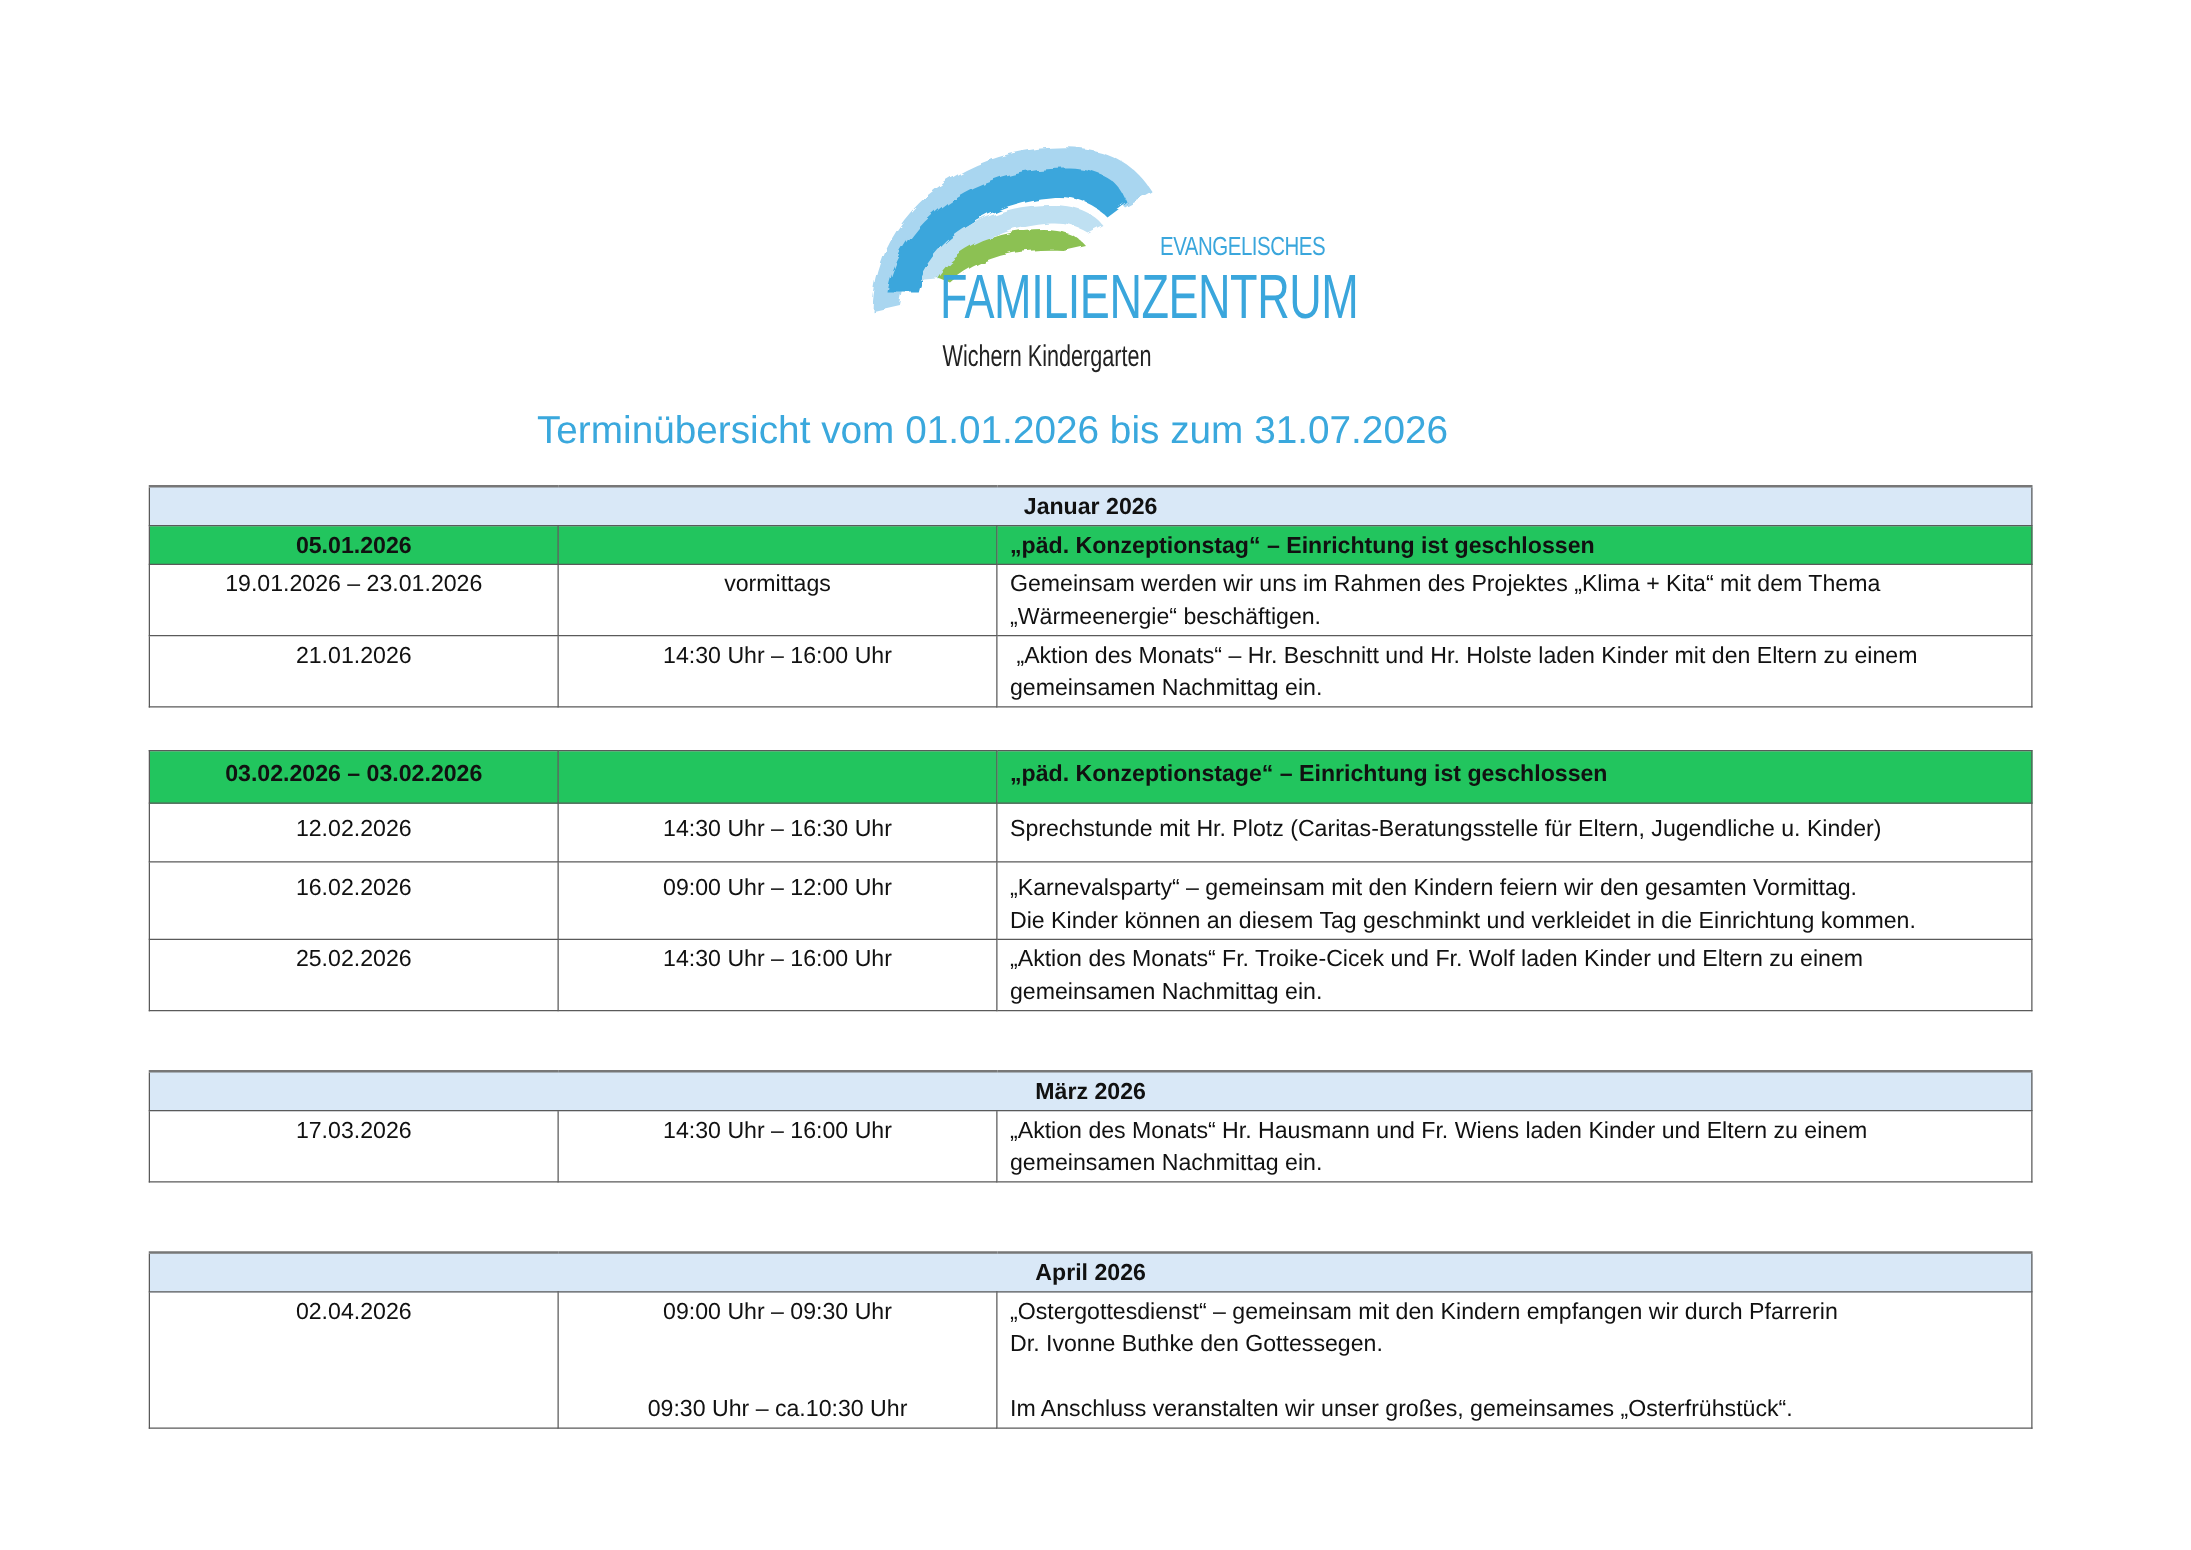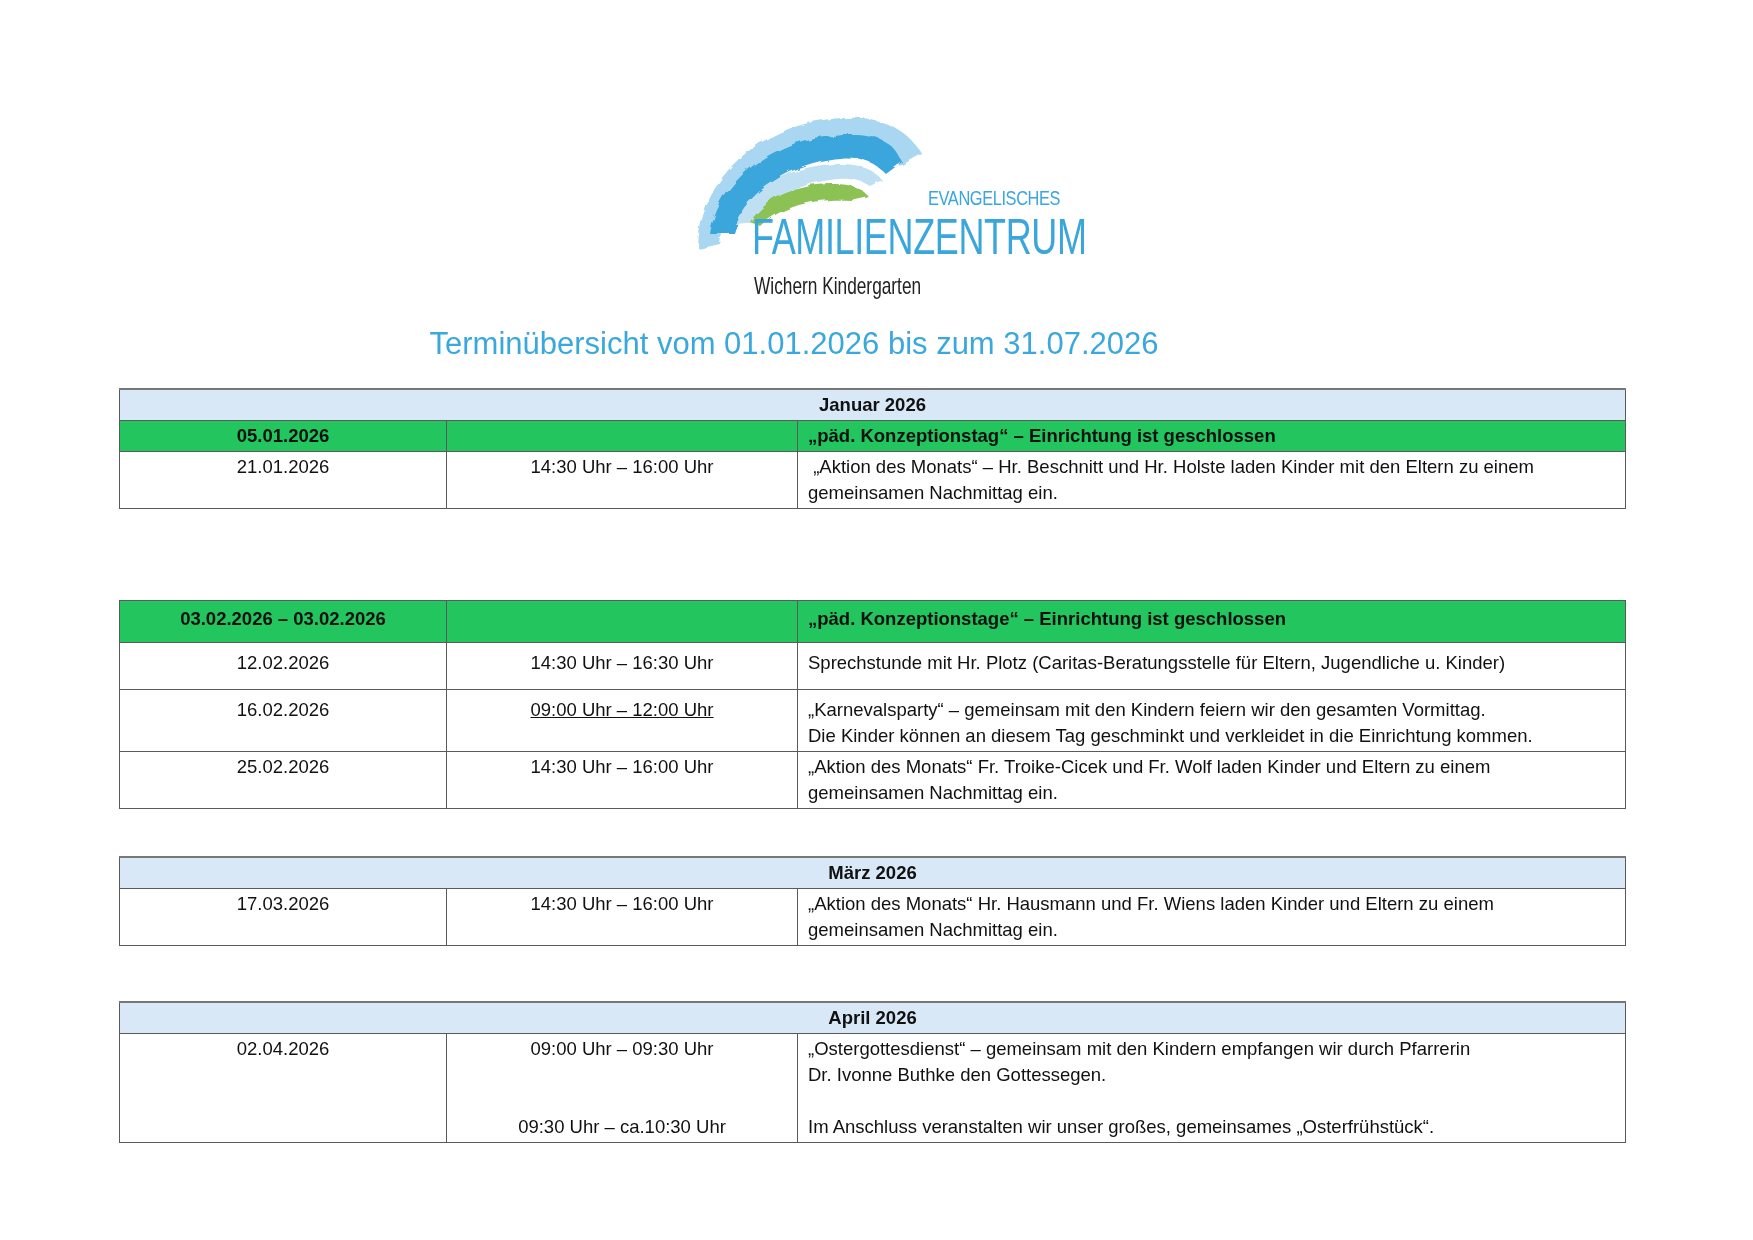--- a/index.html
+++ b/index.html
@@ -63,20 +63,28 @@
   <tbody>
       <tr>
         <th colspan="3">Januar 2026</th>
       </tr>
   <tr class="closed">
     <td class="d">05.01.2026</td>
     <td class="t"></td>
     <td>„päd. Konzeptionstag“ – Einrichtung ist geschlossen</td>
   </tr>
   <tr>
+    <td class="d">19.01.2026 – 23.01.2026</td>
+    <td class="t">vormittags</td>
+    <td>
+          <div>Gemeinsam werden wir uns im Rahmen des Projektes „Klima + Kita“ mit dem Thema</div>
+          <div>„Wärmeenergie“ beschäftigen.</div>
+        </td>
+  </tr>
+  <tr>
     <td class="d">21.01.2026</td>
     <td class="t">14:30 Uhr – 16:00 Uhr</td>
     <td>
           <div style="white-space:pre;"> „Aktion des Monats“ – Hr. Beschnitt und Hr. Holste laden Kinder mit den Eltern zu einem</div>
           <div>gemeinsamen Nachmittag ein.</div>
         </td>
   </tr>
 </tbody>
   </table>
 
@@ -92,21 +100,21 @@
     <td class="t"></td>
     <td style="padding-top:5px;">„päd. Konzeptionstage“ – Einrichtung ist geschlossen</td>
   </tr>
   <tr>
     <td class="d" style="padding-top:7px;padding-bottom:13px;">12.02.2026</td>
     <td class="t" style="padding-top:7px;text-align:center;">14:30 Uhr – 16:30 Uhr</td>
     <td style="padding-top:7px;">Sprechstunde mit Hr. Plotz (Caritas-Beratungsstelle für Eltern, Jugendliche u. Kinder)</td>
   </tr>
   <tr>
     <td class="d" style="padding-top:7px;">16.02.2026</td>
-    <td class="t" style="padding-top:7px;text-decoration:underline;">09:00 Uhr – 12:00 Uhr</td>
+    <td class="t" style="padding-top:7px;">09:00 Uhr – 12:00 Uhr</td>
     <td style="padding-top:7px;">
           <div>„Karnevalsparty“ – gemeinsam mit den Kindern feiern wir den gesamten Vormittag.</div>
           <div>Die Kinder können an diesem Tag geschminkt und verkleidet in die Einrichtung kommen.</div>
         </td>
   </tr>
   <tr>
     <td class="d">25.02.2026</td>
     <td class="t">14:30 Uhr – 16:00 Uhr</td>
     <td>
           <div>„Aktion des Monats“ Fr. Troike-Cicek und Fr. Wolf laden Kinder und Eltern zu einem</div>

